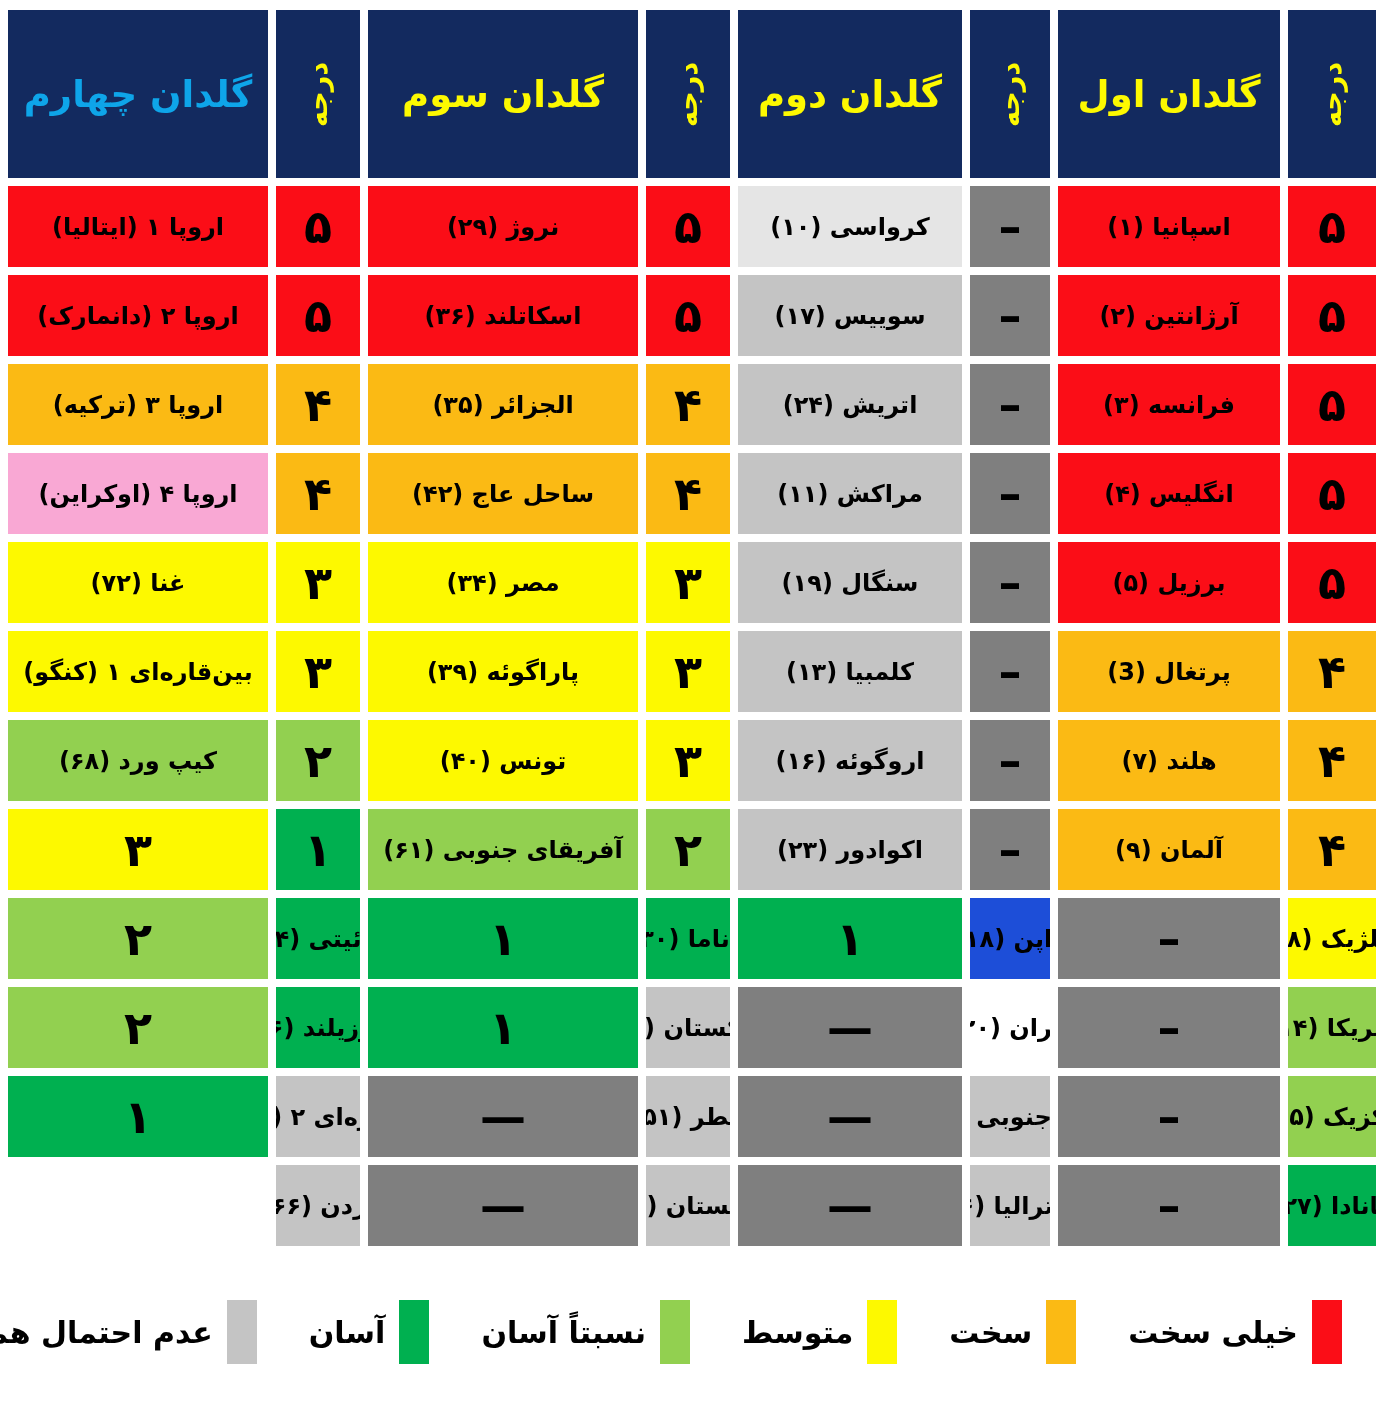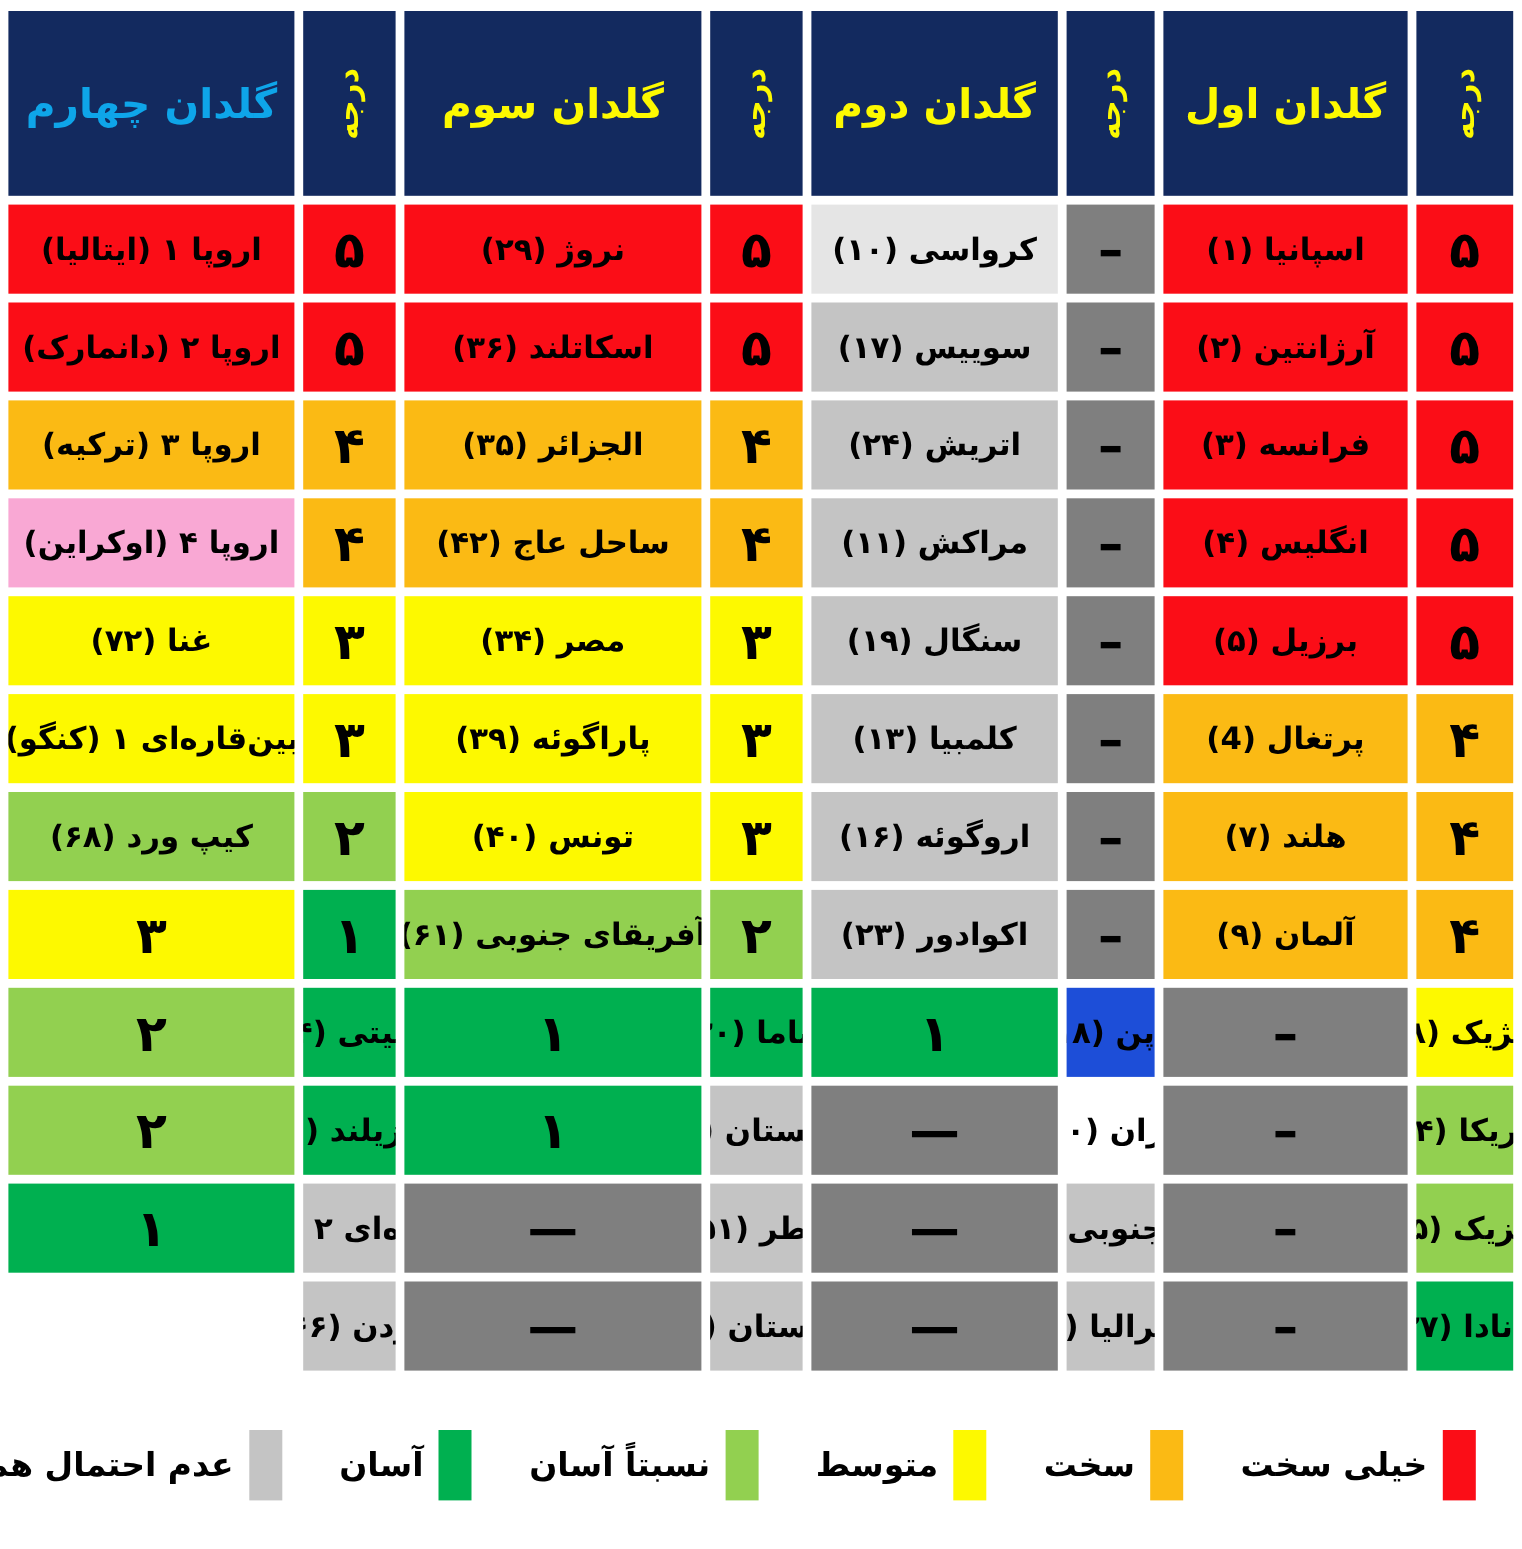--- a/index.html
+++ b/index.html
@@ -36,21 +36,21 @@
     font-size: 37px;
     letter-spacing: 0;
   }
   .ghdr span {
     transform: rotate(-90deg);
     white-space: nowrap;
     font-size: 27px;
     font-weight: bold;
   }
   .team {
-    font-size: 28px;
+    font-size: 24px;
     white-space: nowrap;
     padding: 0 6px;
   }
   .grade {
     font-size: 46px;
   }
   .legend {
     margin-top: 54px;
     padding-right: 34px;
     display: flex;
@@ -130,21 +130,21 @@
       <div class="c team" style="background: #f9a8d4;">اروپا ۴ (اوکراین)</div>
       <div class="c grade" style="background: rgb(251, 13, 23);">۵</div>
       <div class="c team" style="background: rgb(251, 13, 23);">برزیل (۵)</div>
       <div class="c grade" style="background: rgb(127, 127, 127);">–</div>
       <div class="c team" style="background: rgb(196, 196, 196);">سنگال (۱۹)</div>
       <div class="c grade" style="background: rgb(253, 249, 0);">۳</div>
       <div class="c team" style="background: rgb(253, 249, 0);">مصر (۳۴)</div>
       <div class="c grade" style="background: rgb(253, 249, 0);">۳</div>
       <div class="c team" style="background: rgb(253, 249, 0);">غنا (۷۲)</div>
       <div class="c grade" style="background: rgb(251, 186, 20);">۴</div>
-      <div class="c team" style="background: rgb(251, 186, 20);">پرتغال (4)</div>
+      <div class="c team" style="background: rgb(251, 186, 20);">پرتغال (3)</div>
       <div class="c grade" style="background: rgb(127, 127, 127);">–</div>
       <div class="c team" style="background: rgb(196, 196, 196);">کلمبیا (۱۳)</div>
       <div class="c grade" style="background: rgb(253, 249, 0);">۳</div>
       <div class="c team" style="background: rgb(253, 249, 0);">پاراگوئه (۳۹)</div>
       <div class="c grade" style="background: rgb(253, 249, 0);">۳</div>
       <div class="c team" style="background: rgb(253, 249, 0);">بین‌قاره‌ای ۱ (کنگو)</div>
       <div class="c grade" style="background: rgb(251, 186, 20);">۴</div>
       <div class="c team" style="background: rgb(251, 186, 20);">هلند (۷)</div>
       <div class="c grade" style="background: rgb(127, 127, 127);">–</div>
       <div class="c team" style="background: rgb(196, 196, 196);">اروگوئه (۱۶)</div>

